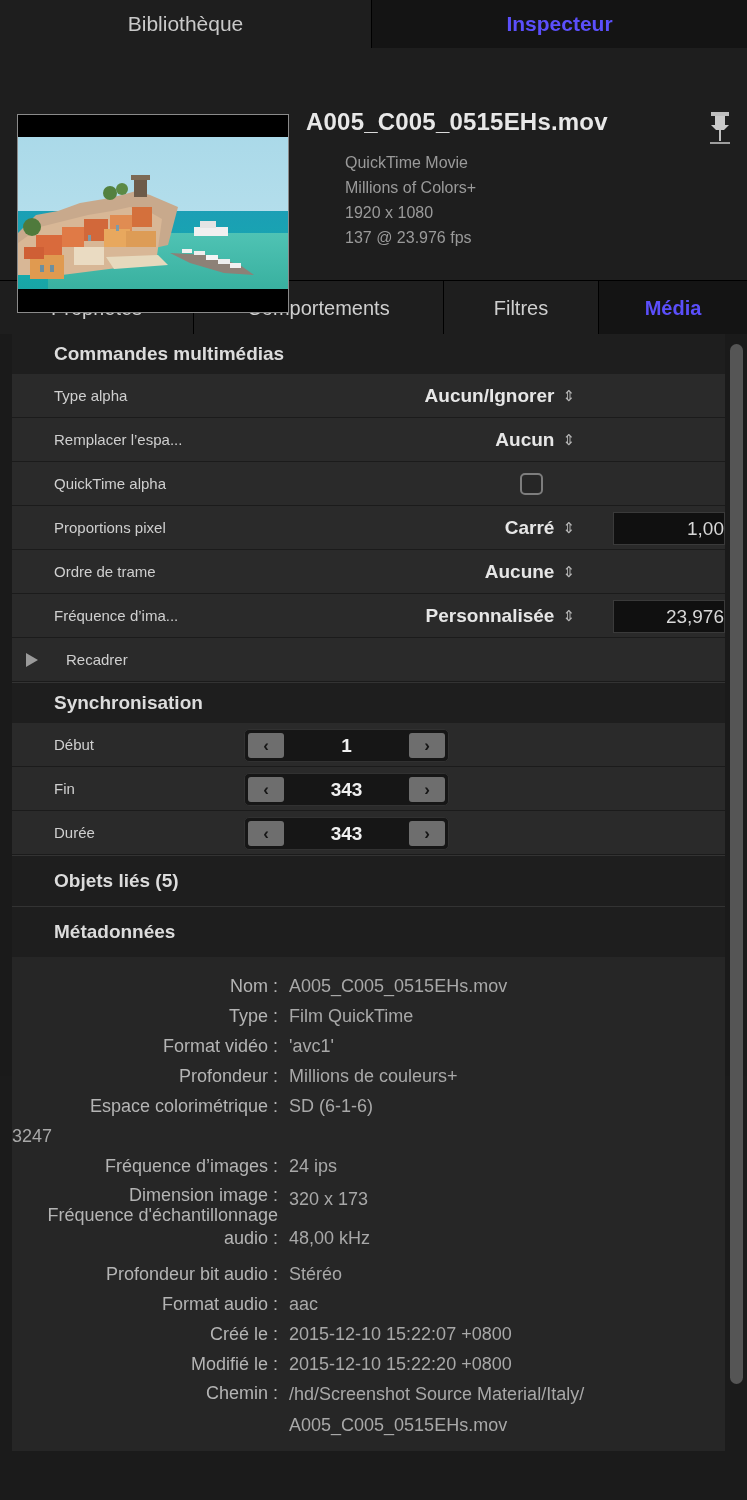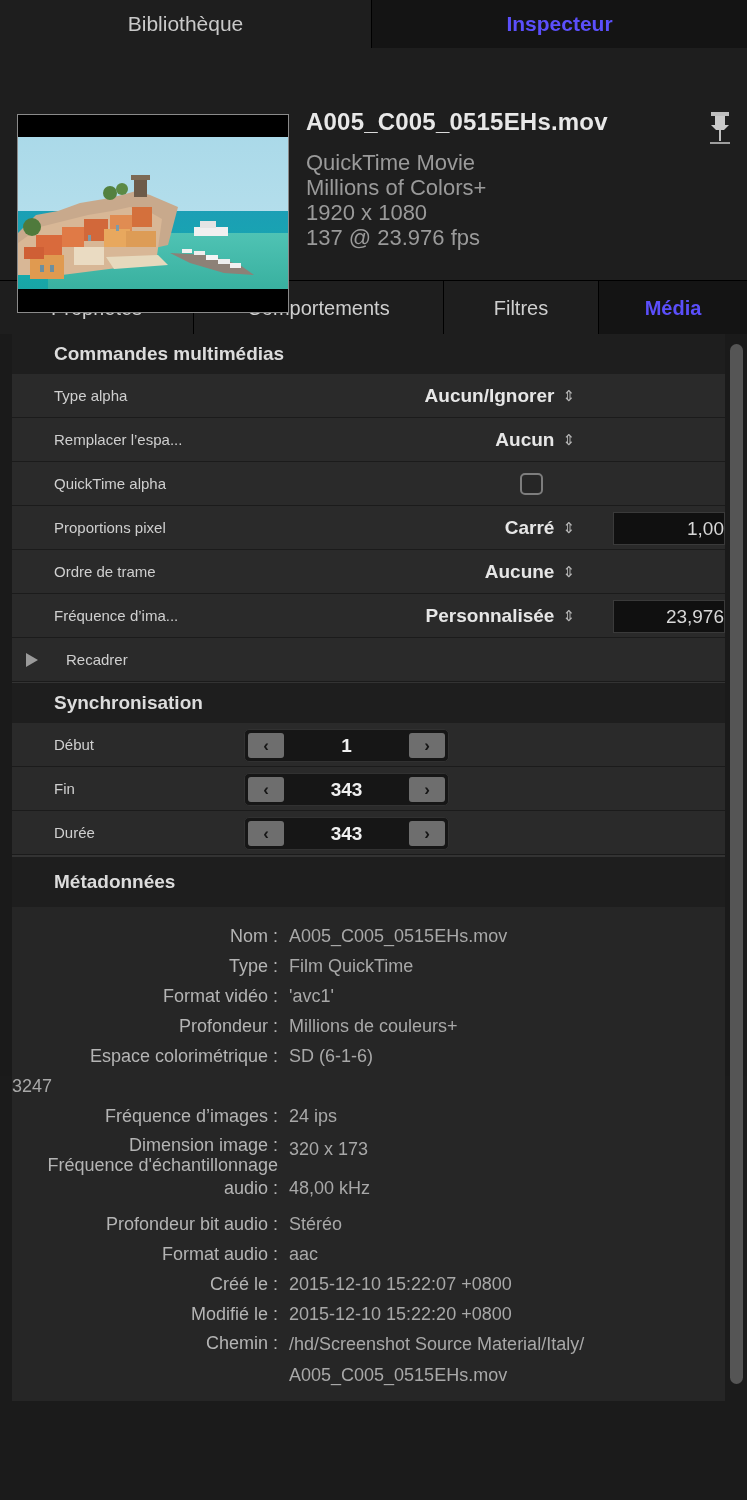--- a/index.html
+++ b/index.html
@@ -29,21 +29,21 @@
     border:1px solid #8a8a8a; background:#000;
     overflow:hidden;
   }
   .thumbimg { position:absolute; left:0; top:0; width:272px; height:199px; }
   .letterbox { position:absolute; left:0; width:100%; background:#000; z-index:4; }
   .lb-top { top:0; height:22px; }
   .lb-bot { bottom:0; height:23px; }
 
   .hinfo { position:absolute; left:306px; top:60px; right:40px; }
   .hname { font-size:24px; font-weight:700; color:#e8e8e8; letter-spacing:.2px; }
-  .hmeta { margin-top:14px; font-size:22px; line-height:25px; color:#9a9a9a; }
+  .hmeta { margin-top:14px; font-size:16px; line-height:25px; color:#9a9a9a;margin-left:39px; }
   .pin { position:absolute; right:12px; top:62px; width:30px; height:38px; }
 
   
   .insptabs { display:flex; height:54px; background:#141414; border-top:1px solid #000; }
   .itab {
     height:54px; line-height:54px; text-align:center;
     font-size:20px; color:#cfcfcf; background:#1e1e1e;
     border-right:1px solid #000;
   }
   .itab.active { color:#5b4ffb; font-weight:600; background:#141414; border-right:none; }
@@ -312,20 +312,21 @@
         <div class="rlabel">Durée</div>
         <div class="stepper">
           <div class="stepbtn left">‹</div>
           <div class="stepval">343</div>
           <div class="stepbtn right">›</div>
         </div>
       </div>
 
       <div class="sep"></div>
 
+      <div class="grouphdr" style="height:50px;line-height:50px">Objets liés (5)</div>
       <div class="sep"></div>
 
       <div class="grouphdr" style="height:50px;line-height:50px">Métadonnées</div>
 
       <div class="metawrap">
         <div class="mrow">
           <div class="mlabel">Nom :</div>
           <div class="mval">A005_C005_0515EHs.mov</div>
         </div>
         <div class="mrow">

